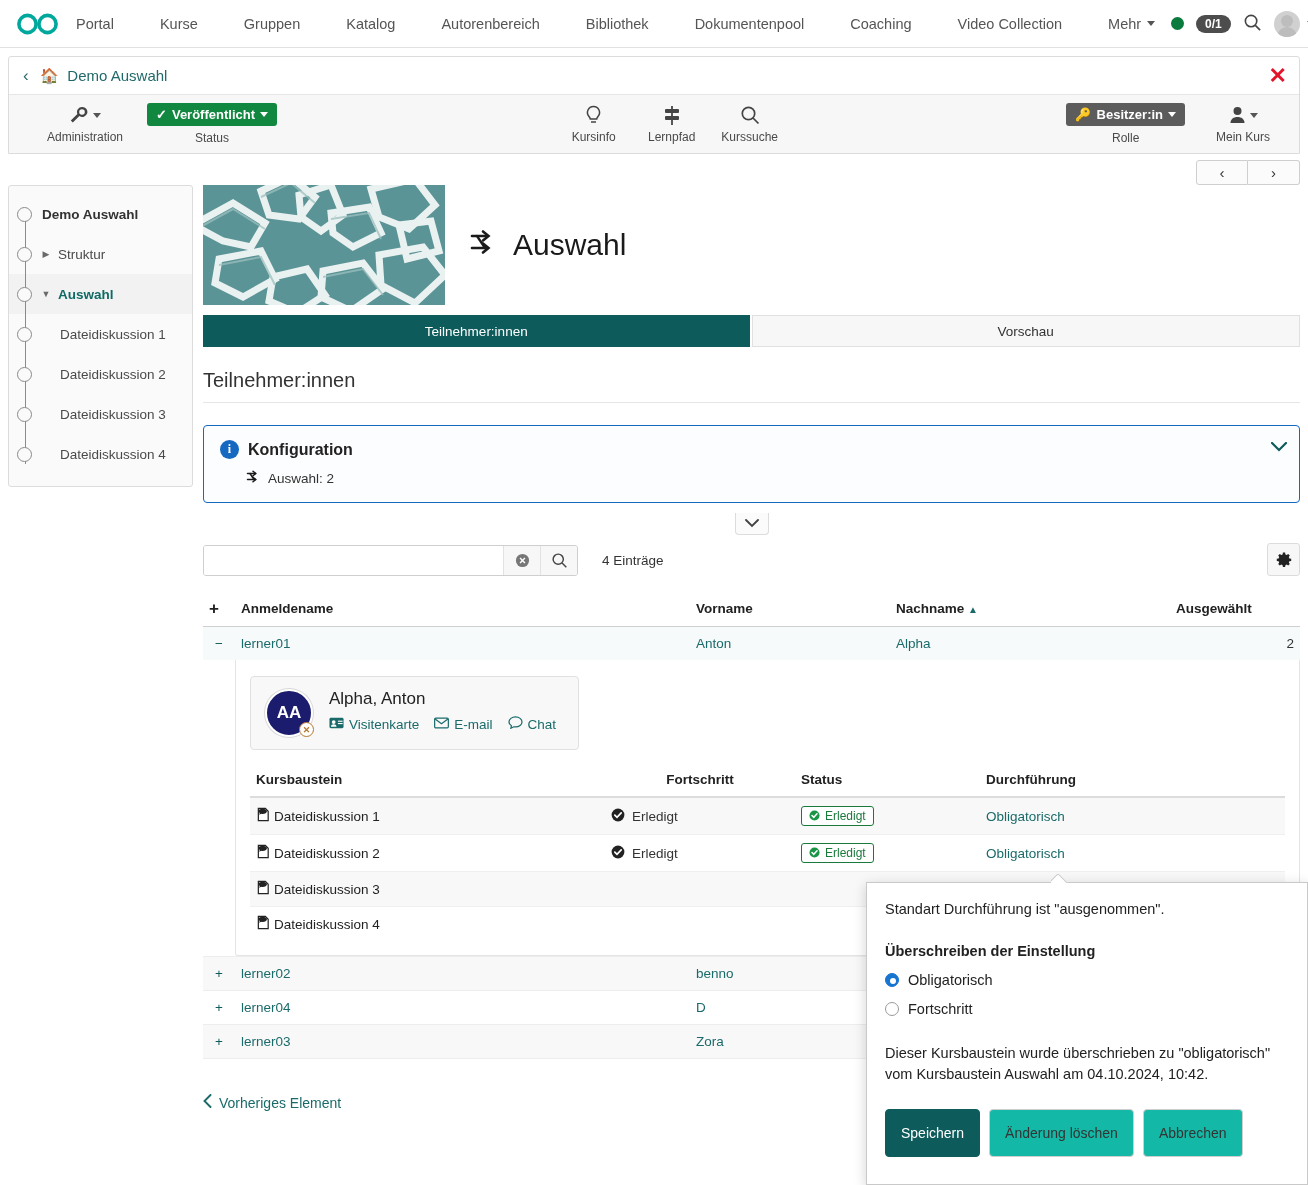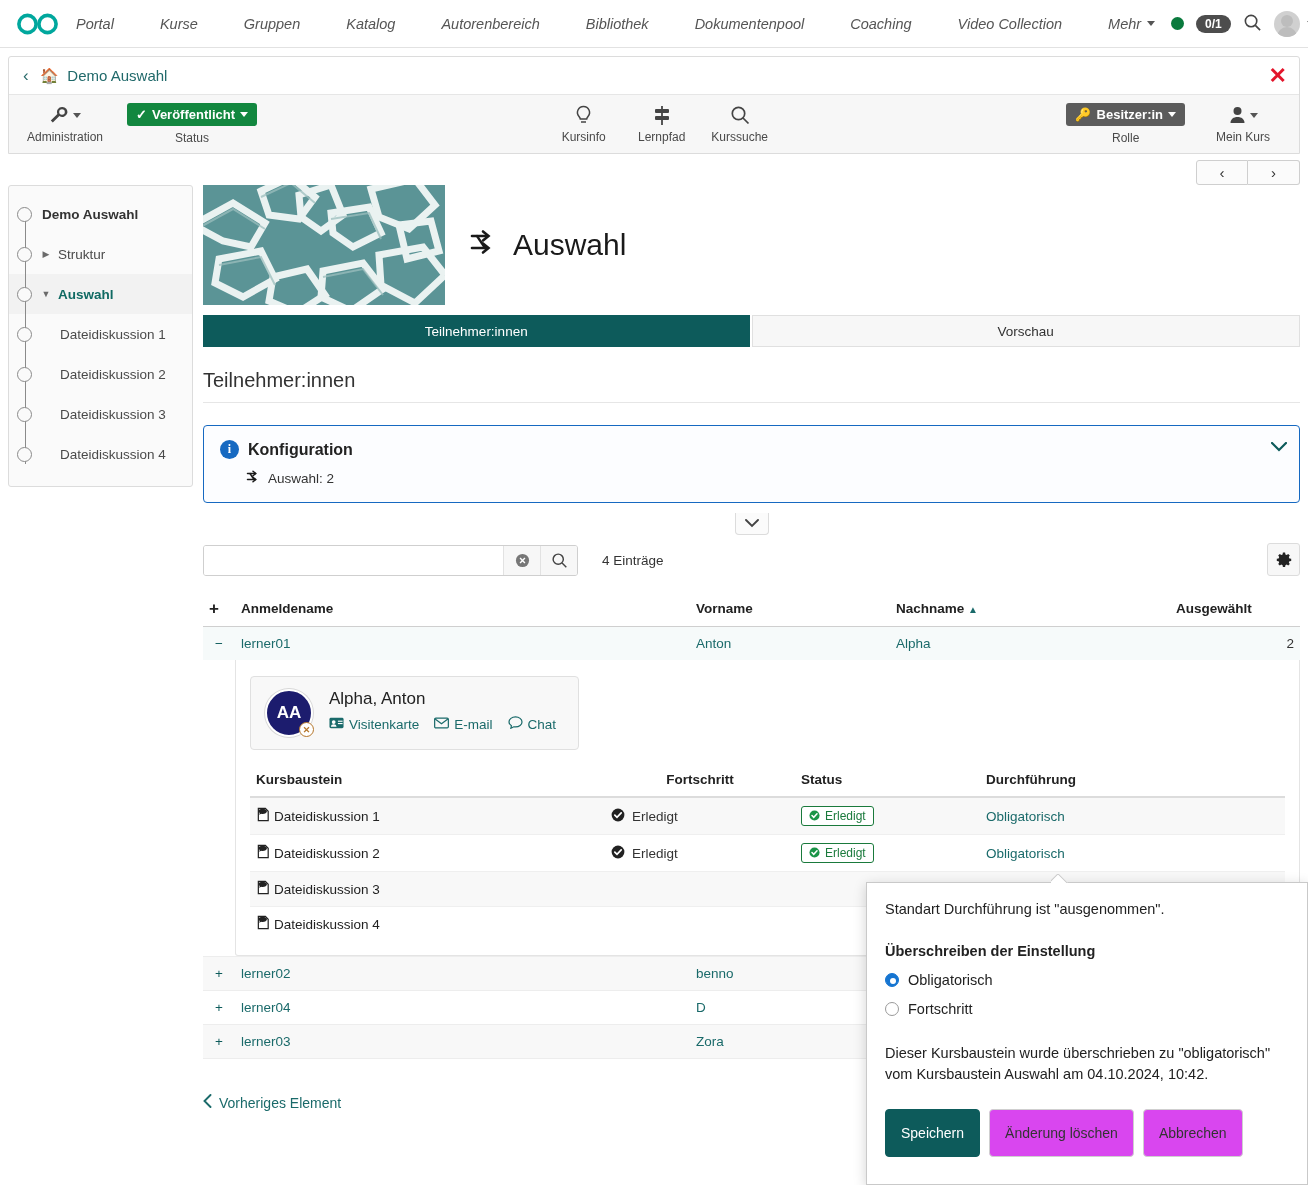--- a/index.html
+++ b/index.html
@@ -17,21 +17,21 @@
   
   .topnav{
     height:48px; width:100%;
     background:#fff;
     border-bottom:1px solid #e2e2e2;
     display:flex; align-items:center;
     padding:0 16px;
     position:relative;
   }
   .brand{ width:56px; display:flex; align-items:center; justify-content:center; }
-  .nav-items{ display:flex; align-items:center; gap:14px; flex:1;font-style:italic; }
+  .nav-items{ display:flex; align-items:center; gap:14px; flex:1; }
   .nav-link{
     color:#555; font-size:14.5px;
     padding:6px 16px; cursor:pointer; white-space:nowrap;
   }
   .nav-right{ display:flex; align-items:center; gap:12px; padding-right:6px; }
   .dot-green{ width:13px;height:13px;border-radius:50%; background:#0a7a3d; }
   .badge-counter{
     background:#4d4d4d; color:#fff; font-size:12px;
     border-radius:10px; padding:2px 9px; font-weight:600;
   }
@@ -276,21 +276,21 @@
   }
   .radio-lbl{ font-size:14.5px; color:#222; }
   .pop-note{ margin-top:26px; font-size:14.5px; color:#222; line-height:1.45; }
   .pop-btns{ margin-top:24px; display:flex; gap:9px; }
   .btn{
     height:48px; padding:0 15px; border-radius:4px; font-size:14px; cursor:pointer;
     display:inline-flex;align-items:center;justify-content:center;
     font-family:"Liberation Sans", sans-serif;
   }
   .btn-primary{ background:#0d5b5b; color:#fff; border:1px solid #0d5b5b; }
-  .btn-default{ background:#d946ef; color:#333; border:1px solid #cfcfcf; }
+  .btn-default{ background:#14b8a6; color:#333; border:1px solid #cfcfcf; }
 </style>
 </head>
 <body>
 
 <div class="topnav">
   <div class="brand">
     <svg width="44" height="24" viewBox="0 0 44 24">
       <g fill="none" stroke="#00a79d" stroke-width="3.6">
         <circle cx="11.5" cy="12" r="8.6"></circle>
         <circle cx="31.5" cy="12" r="8.6"></circle>
@@ -329,21 +329,21 @@
 </div>
 
 <div class="coursebar">
   <div class="crumbrow">
     <span class="crumb-back">‹</span>
     <span class="crumb-home">🏠</span>
     <span class="crumb-title">Demo Auswahl</span>
     <span class="close-x">✕</span>
   </div>
   <div class="toolbar">
-    <div class="tool" style="margin-left:4px;">
+    <div class="tool" style="margin-left:24px;">
       <span class="ico">
         <svg width="20" height="18" viewBox="0 0 20 18">
             <path d="M13 1a5 5 0 0 0-4.6 7L1.8 14.6l2 2L10.4 10A5 5 0 1 0 13 1zm0 2.2a2.8 2.8 0 1 1 0 5.6 2.8 2.8 0 0 1 0-5.6z" fill="#444"></path>
           </svg>
         <span class="caret" style="margin-left:4px;"></span>
       </span>
       <span class="lbl">Administration</span>
     </div>
     <div class="pillwrap" style="margin-left:24px;">
       <div class="pill-green">

